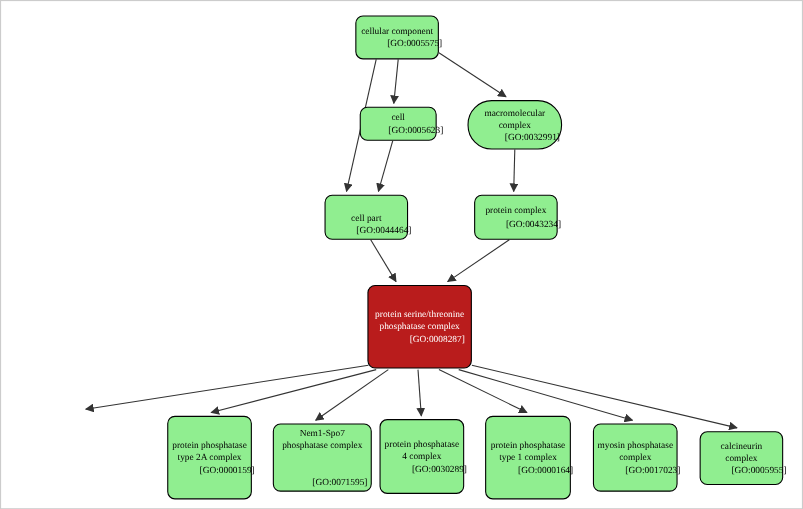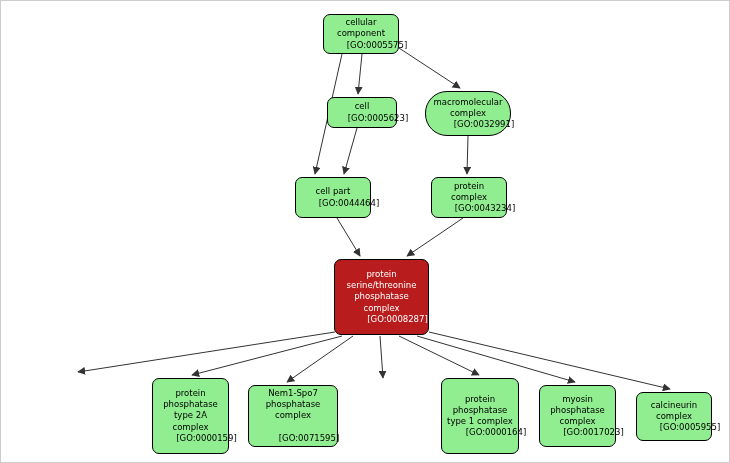--- a/index.html
+++ b/index.html
@@ -22,20 +22,21 @@
     display:flex;
     flex-direction:column;
     align-items:center;
     justify-content:center;
     text-align:center;
     font-size:8.5px;
     line-height:1.3;
     color:#000000;
     padding:2px 3px;
     cursor:pointer;
+    font-family:Liberation Serif, serif;
   }
   .node .nm{display:block;word-wrap:break-word;max-width:100%;}
   .node .gid{display:block;white-space:nowrap;margin-left:32px;}
   .node.highlight{
     background:#b91c1c;
     color:#ffffff;
   }
   svg line{stroke:#333333;stroke-width:1;}
 </style>
 </head>
@@ -73,21 +74,21 @@
   <div class="node" style="left:326px;top:96px;width:70px;height:31px;">
     <span class="nm">cell</span>
     <span class="gid">[GO:0005623]</span>
   </div>
 
   <div class="node" style="left:424px;top:90px;width:86px;height:45px;border-radius:22px;">
     <span class="nm">macromolecular complex</span>
     <span class="gid">[GO:0032991]</span>
   </div>
 
-  <div class="node" style="left:294px;top:176px;width:76px;height:41px;">
+  <div class="node" style="left:294px;top:176px;width:76px;height:41px;justify-content:flex-end;">
     <span class="nm">cell part</span>
     <span class="gid">[GO:0044464]</span>
   </div>
 
   <div class="node" style="left:430px;top:176px;width:76px;height:41px;">
     <span class="nm">protein complex</span>
     <span class="gid">[GO:0043234]</span>
   </div>
 
   <div class="node highlight" style="left:333px;top:258px;width:95px;height:76px;">
@@ -99,20 +100,24 @@
   <div class="node" style="left:151px;top:377px;width:77px;height:76px;">
     <span class="nm">protein phosphatase type 2A complex</span>
     <span class="gid">[GO:0000159]</span>
   </div>
 
   <div class="node" style="left:247px;top:384px;width:90px;height:62px;justify-content:space-between;">
     <span class="nm">Nem1-Spo7 phosphatase complex</span>
     <span class="gid">[GO:0071595]</span>
   </div>
 
+  <div class="node" style="left:344px;top:380px;width:77px;height:68px;">
+    <span class="nm">protein phosphatase 4 complex</span>
+    <span class="gid">[GO:0030289]</span>
+  </div>
 
   <div class="node" style="left:440px;top:377px;width:78px;height:76px;">
     <span class="nm">protein phosphatase type 1 complex</span>
     <span class="gid">[GO:0000164]</span>
   </div>
 
   <div class="node" style="left:538px;top:384px;width:77px;height:62px;">
     <span class="nm">myosin phosphatase complex</span>
     <span class="gid">[GO:0017023]</span>
   </div>

